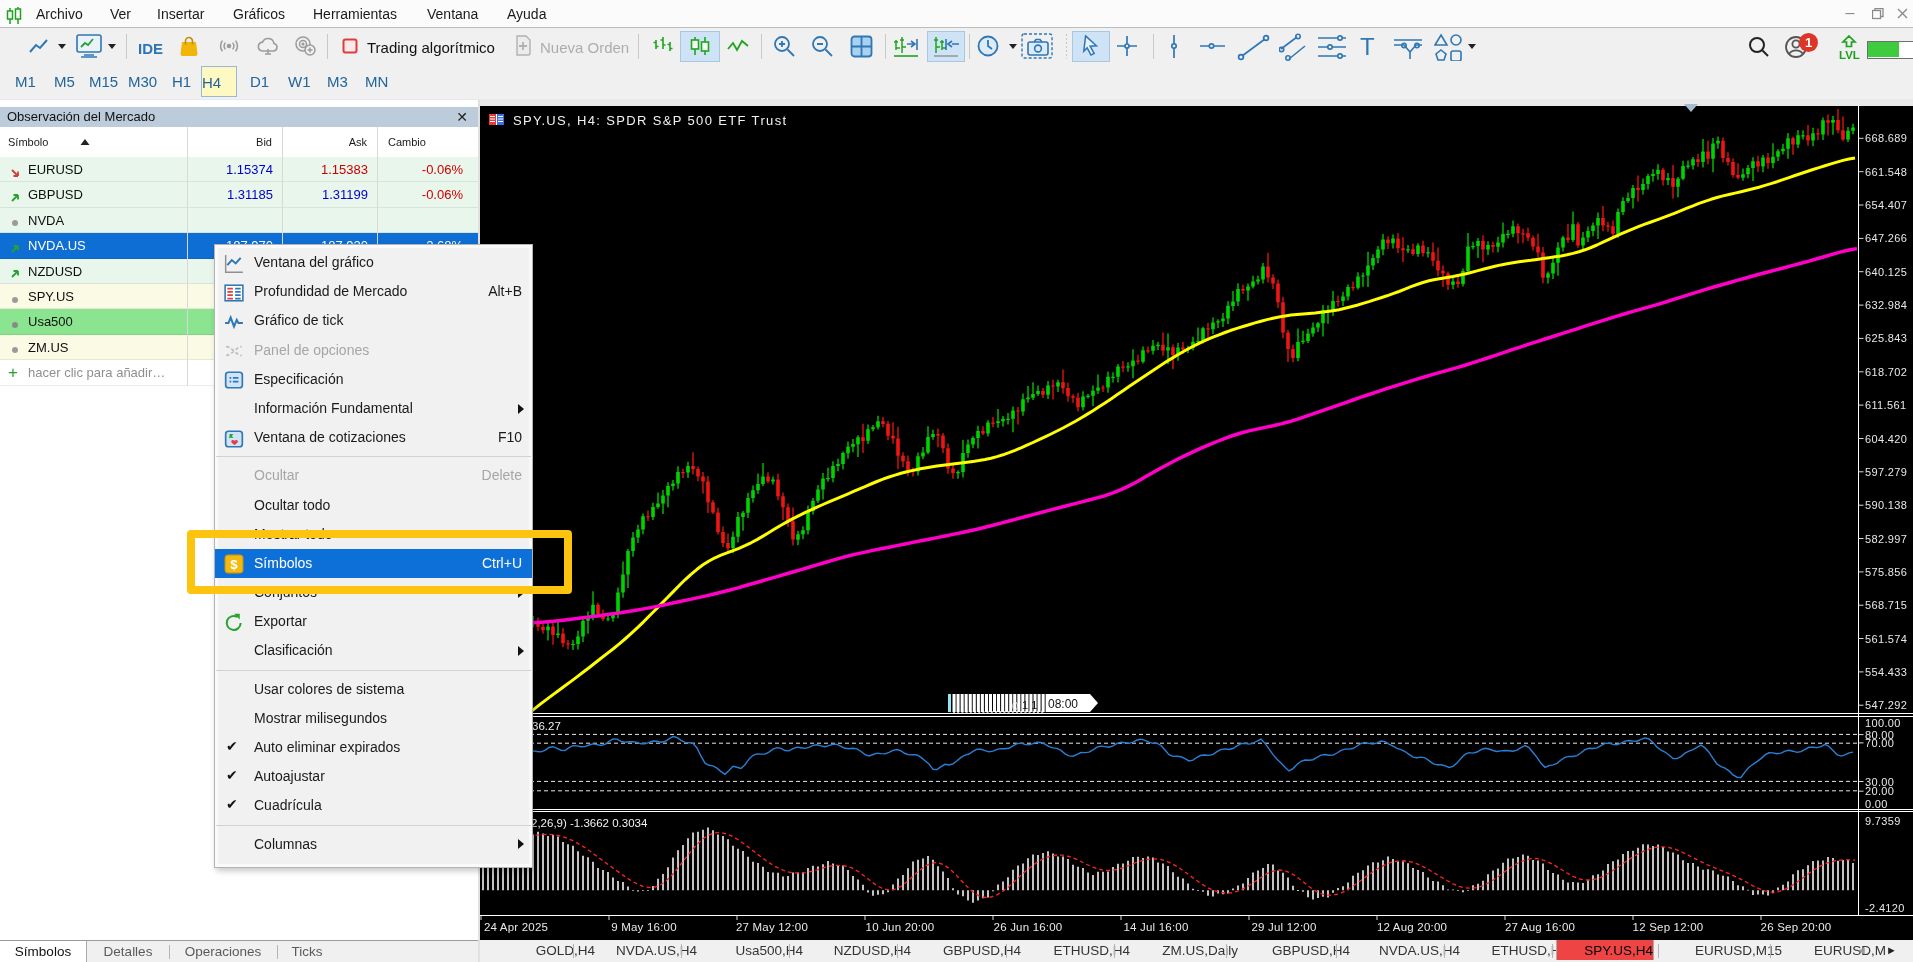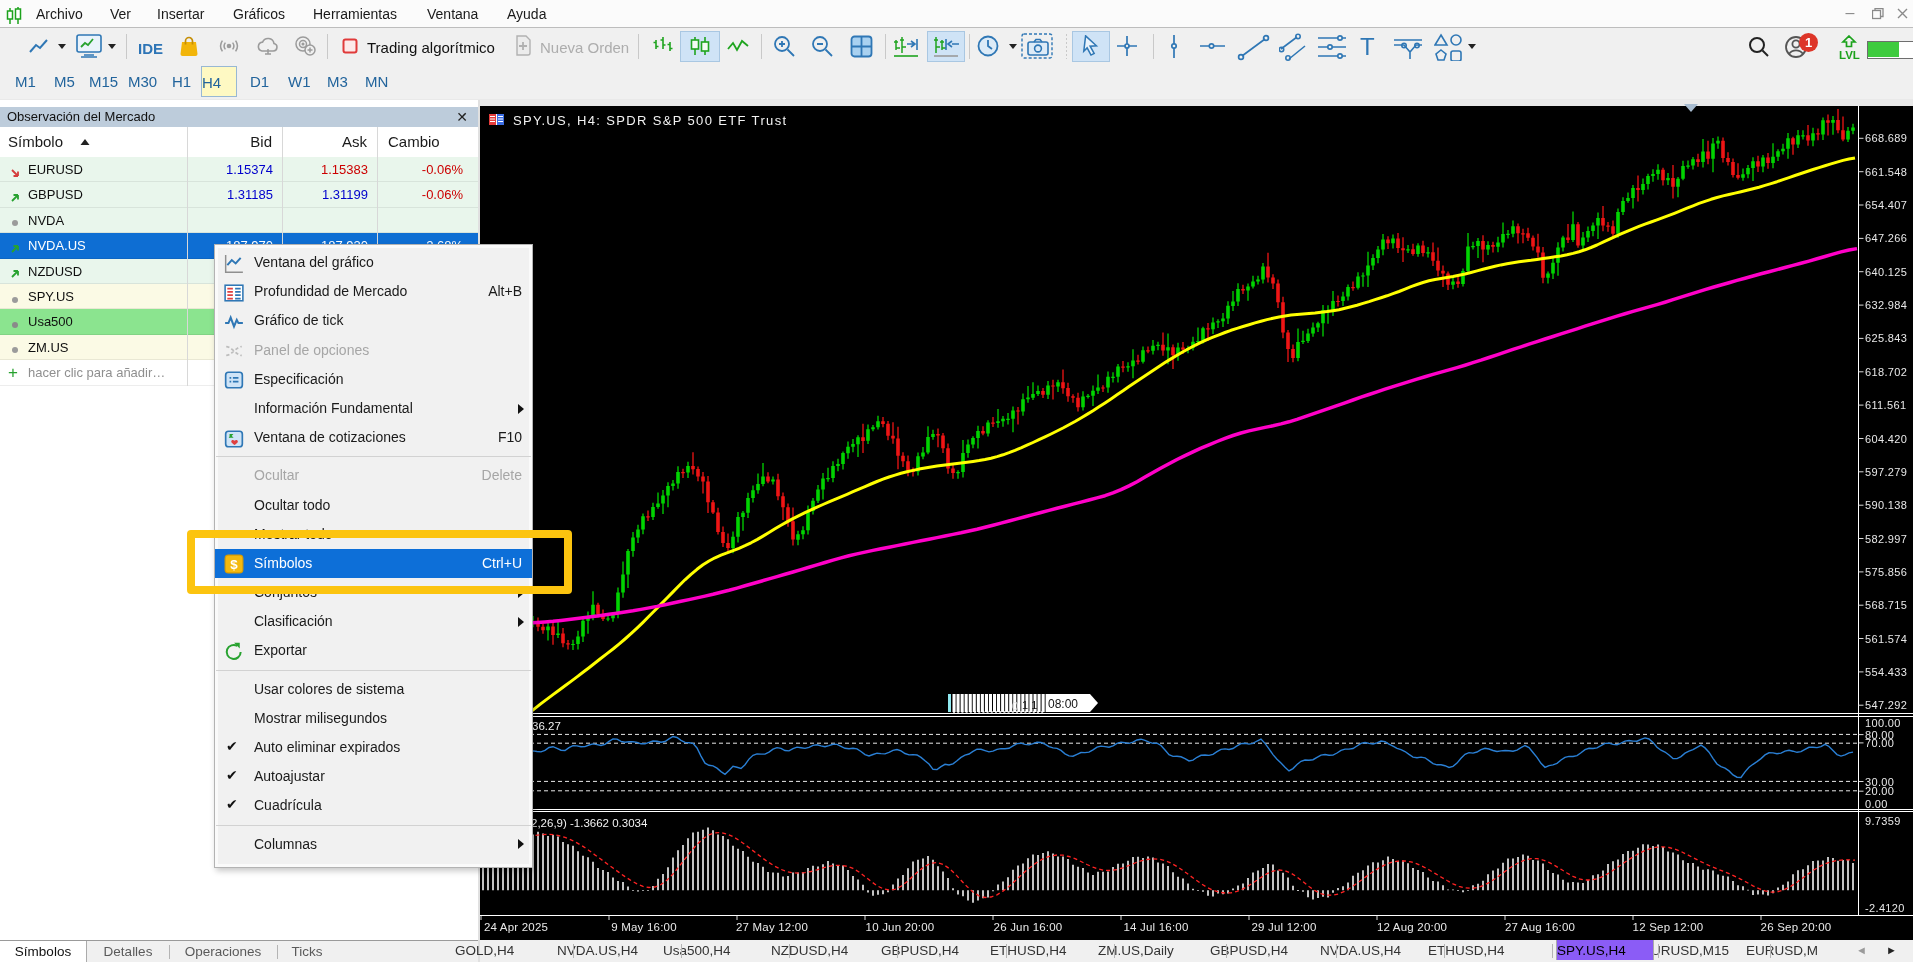--- a/index.html
+++ b/index.html
@@ -7,35 +7,35 @@
 #menubar{position:absolute;left:0;top:0;width:1913px;height:28px;background:#fbfbfb;border-bottom:1px solid #bdbdbd}
 .mitem{position:absolute;top:0;height:29px;line-height:29px;font-size:14px;color:#1a1a1a}
 #toolbar{position:absolute;left:0;top:29px;width:1913px;height:35px;background:#f0f0f0}
 #toolbaricons{position:absolute;left:16px;top:0;width:1913px;height:64px}
 #tfbar{position:absolute;left:0;top:64px;width:1913px;height:36px;background:#f0f0f0}
 .tf{position:absolute;top:7px;height:22px;line-height:22px;font-size:15px;color:#22649c;}
 .tfsel{background:#fef9c3;border:1px solid #98b8d4;top:2px;height:31px;line-height:31px}
 .vsep{position:absolute;top:34px;height:25px;width:1px;background:#c9c9c9}
 #mw{position:absolute;left:0;top:100px;width:478px;height:841px;background:#fff}
 #mwtitle{position:absolute;left:0;top:7px;width:478px;height:20px;background:#bdccdb;font-size:13px;color:#111;line-height:20px;padding-left:7px}
-#mwhead{position:absolute;left:0;top:27px;width:420px;height:30px;background:#fff;font-size:15px;color:#1a1a1a}
+#mwhead{position:absolute;left:0;top:27px;width:420px;height:30px;background:#fff;font-size:11px;color:#1a1a1a}
 .hcell{position:absolute;top:0;height:30px;line-height:30px}
 .row{position:absolute;left:0;width:478px;height:25.4px;font-size:13px;line-height:25.4px;color:#0f0f0f;box-shadow:inset 0 -1px 0 rgba(0,0,0,0.07)}
 .cgrid{position:absolute;top:27px;width:1px;height:259px;background:#d8d8d8}
 .num{position:absolute;top:0;text-align:right}
 #mwtabs{position:absolute;left:0;top:940px;width:478px;height:22px;background:#f0f0f0;border-top:1px solid #9a9a9a;font-size:13.5px;color:#5a5a5a}
 .mwtab{position:absolute;top:0;height:22px;line-height:21px;text-align:center}
 #chartwrap{position:absolute;left:480px;top:100px;width:1433px;height:862px}
 #chart{position:absolute;left:0;top:0;width:1433px;height:862px}
 .ax{font:11px "Liberation Sans",sans-serif;fill:#e8e8e8;letter-spacing:.35px}
 .axd{font:11.5px "Liberation Sans",sans-serif;fill:#e8e8e8;letter-spacing:.2px}
 .tt{font:11.5px "Liberation Sans",sans-serif;fill:#f2f2f2}
 .ttl{font:13px "Liberation Sans",sans-serif;fill:#f2f2f2;letter-spacing:1.35px}
 #ctabs{position:absolute;left:480px;top:940px;width:1433px;height:22px;background:#f0f0f0;font-size:13.5px;color:#333}
-.ctab{position:absolute;top:0;height:20px;line-height:21px;text-align:left}
+.ctab{position:absolute;top:0;height:20px;line-height:21px;text-align:right}
 .ctabsep{position:absolute;top:4px;height:14px;width:1px;background:#b4b4b4}
 #menu{position:absolute;left:214px;top:244px;width:319px;height:624px;background:#f1f1f1;border:1px solid #b3b3b3;box-shadow:inset 0 0 0 3px #fafafa,2px 3px 6px rgba(0,0,0,0.22);padding-top:3px}
 .mi{position:relative;height:29.2px;font-size:14px;color:#1a1a1a}
 .mi .txt{position:absolute;left:39px;top:0;line-height:29.2px}
 .mi .sc{position:absolute;right:10px;top:0;line-height:29.2px}
 .mi .ic{position:absolute;left:9px;top:5.5px;width:18px;height:18px}
 .mi .arr{position:absolute;right:8px;top:9.6px;width:0;height:0;border-left:6px solid #111;border-top:5px solid transparent;border-bottom:5px solid transparent}
 .mi.dis{color:#a6a6a6}
 .mi.sel{background:#0d6fd8;color:#fff}
 .msep{height:9px;position:relative}
@@ -516,21 +516,21 @@
     <div class="ctabsep" style="left:309px"></div>
     <div class="ctabsep" style="left:417px"></div>
     <div class="ctabsep" style="left:526px"></div>
     <div class="ctabsep" style="left:634px"></div>
     <div class="ctabsep" style="left:746px"></div>
     <div class="ctabsep" style="left:856px"></div>
     <div class="ctabsep" style="left:964px"></div>
     <div class="ctabsep" style="left:1072px"></div>
     <div class="ctabsep" style="left:1178px"></div>
     <div class="ctabsep" style="left:1290px"></div>
-    <div class="ctab" style="left:1076px;width:98px;background:#8b5cf6;color:#000;border-left:1px solid #ababab;border-right:1px solid #ababab">SPY.US,H4</div>
+    <div class="ctab" style="left:1076px;width:98px;background:#ef4444;color:#000;border-left:1px solid #ababab;border-right:1px solid #ababab">SPY.US,H4</div>
     <div class="abs" style="left:1376px;top:4px;color:#9a9a9a;font-size:11px">◄</div>
     <div class="abs" style="left:1406px;top:4px;color:#222;font-size:11px">►</div>
   </div>
 <div id="menu">
     <div class="mi">
       <span class="ic"><svg class="icon18" viewBox="0 0 18 18">
           <path d="M1.5 1v15.5H17" stroke="#8f8f8f" stroke-width="1.3" fill="none"></path>
           <path d="M3 10l4-4.5l3.5 3L15 3.5" stroke="#2f77b5" stroke-width="1.8" fill="none"></path>
         </svg></span>
       <span class="txt">Ventana del gráfico</span>
@@ -594,30 +594,30 @@
           <text x="9" y="13.5" text-anchor="middle" style="font:bold 12px 'Liberation Sans',sans-serif" fill="#fff">$</text>
         </svg></span>
       <span class="txt">Símbolos</span>
       <span class="sc">Ctrl+U</span>
     </div>
     <div class="mi">
       <span class="txt">Conjuntos</span>
       <span class="arr"></span>
     </div>
     <div class="mi">
+      <span class="ic"><svg class="icon18" viewBox="0 0 18 18">
+          <path d="M15 9a6.3 6.3 0 1 1-3-5.4" stroke="#27a22f" stroke-width="1.8" fill="none"></path>
+          <path d="M9.5 1.5h6v6z" fill="#27a22f" transform="translate(1 -0.5) scale(0.85)"></path>
+        </svg></span>
+      <span class="txt">Exportar</span>
+    </div>
+    <div class="mi">
       <span class="txt">Clasificación</span>
       <span class="arr"></span>
     </div>
-    <div class="mi">
-      <span class="ic"><svg class="icon18" viewBox="0 0 18 18">
-          <path d="M15 9a6.3 6.3 0 1 1-3-5.4" stroke="#27a22f" stroke-width="1.8" fill="none"></path>
-          <path d="M9.5 1.5h6v6z" fill="#27a22f" transform="translate(1 -0.5) scale(0.85)"></path>
-        </svg></span>
-      <span class="txt">Exportar</span>
-    </div>
     <div class="msep"></div>
     <div class="mi">
       <span class="txt">Usar colores de sistema</span>
     </div>
     <div class="mi">
       <span class="txt">Mostrar milisegundos</span>
     </div>
     <div class="mi">
       <span class="chk">✔</span>
       <span class="txt">Auto eliminar expirados</span>

